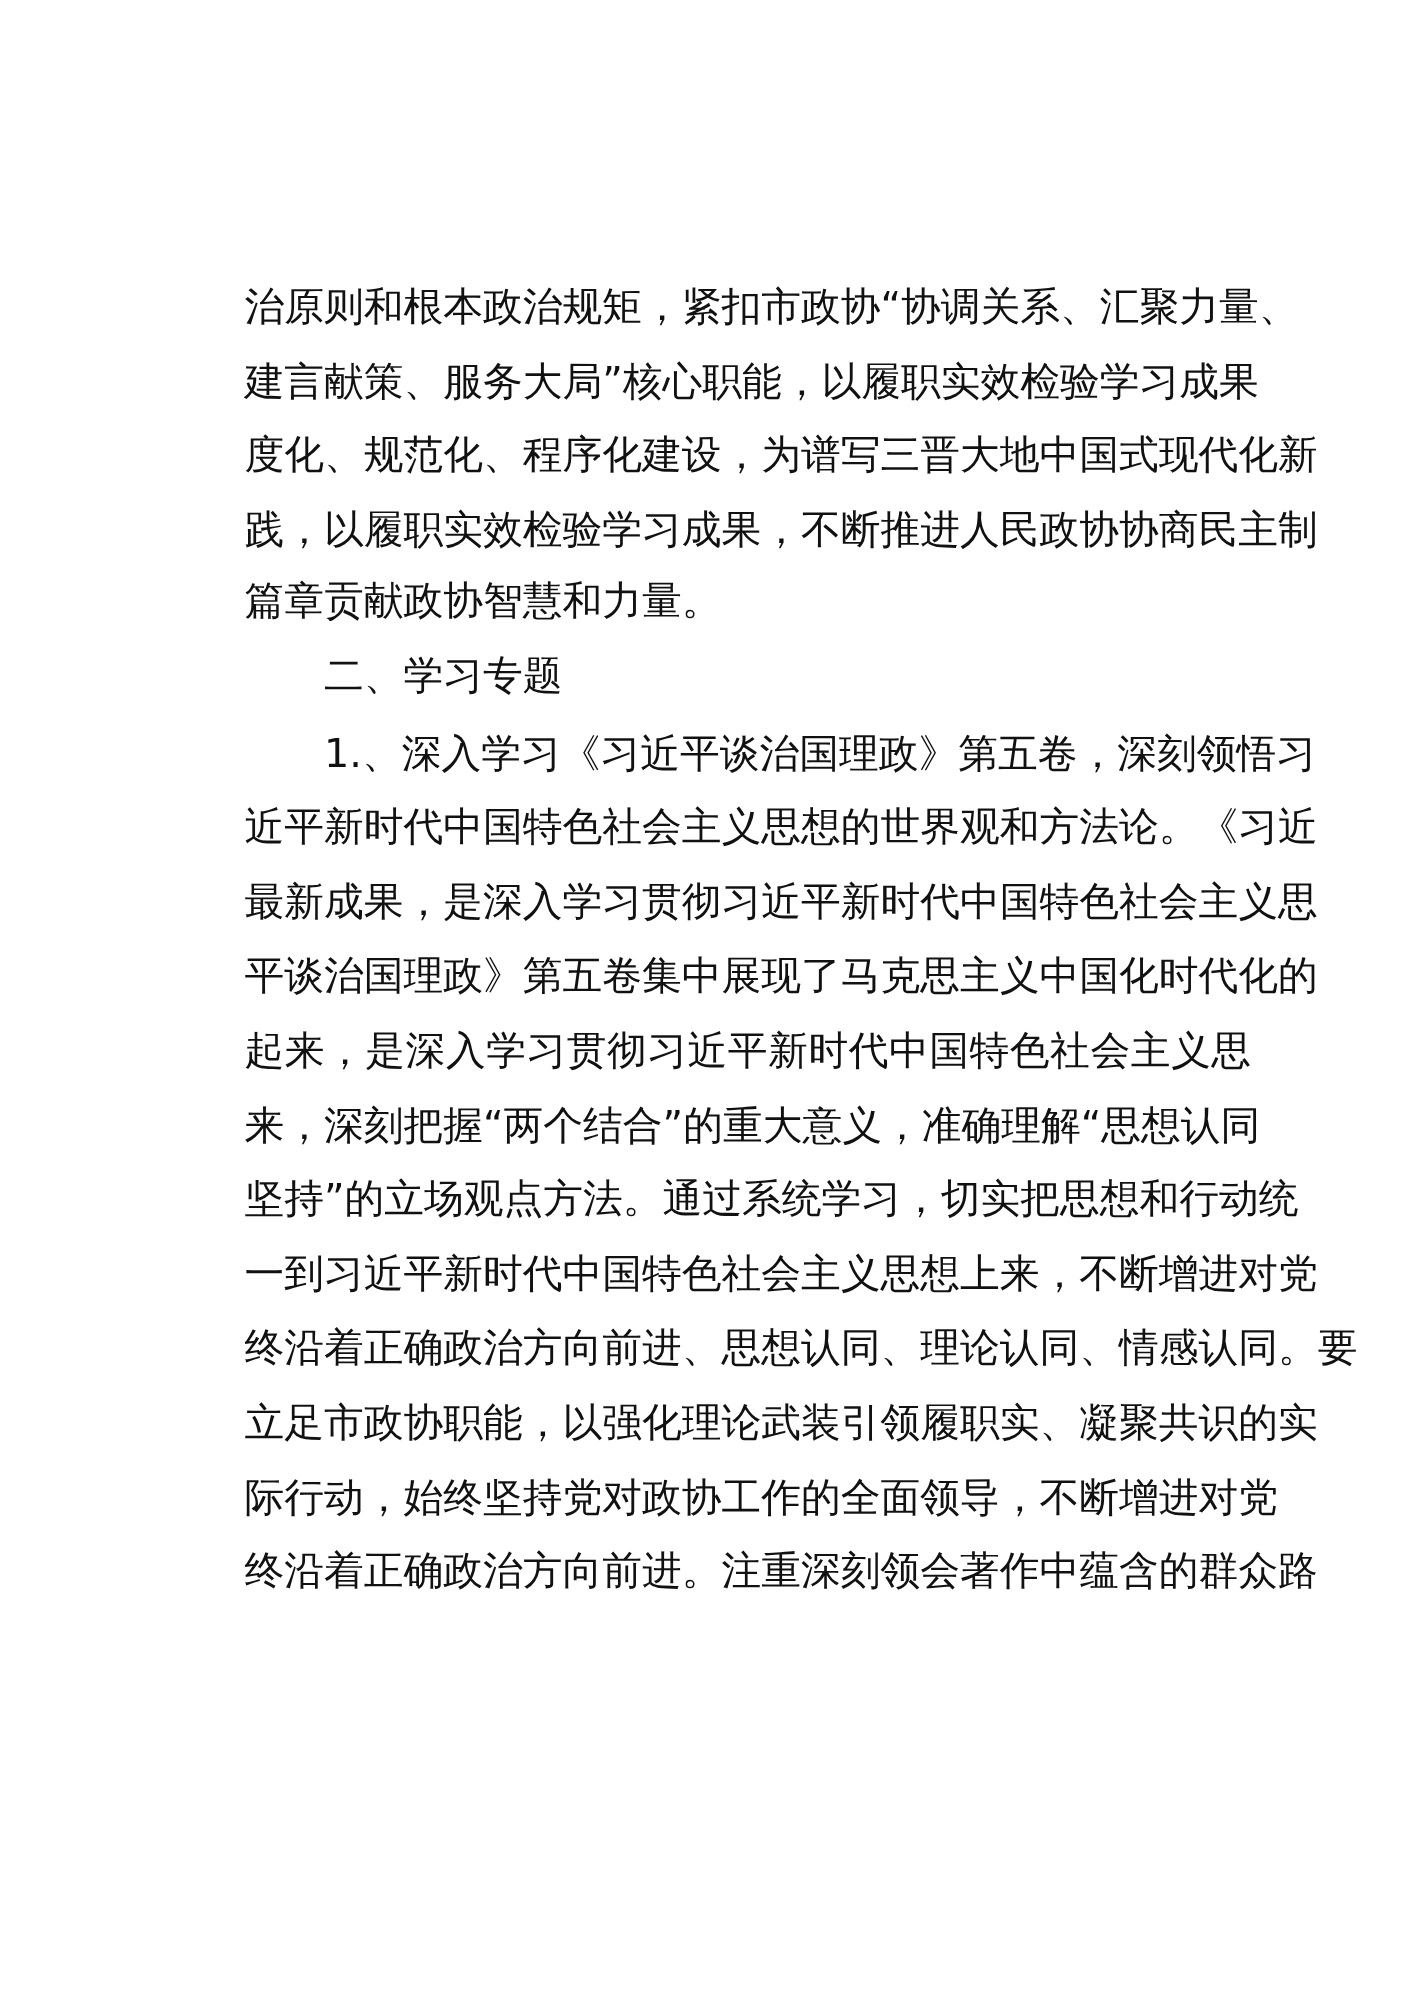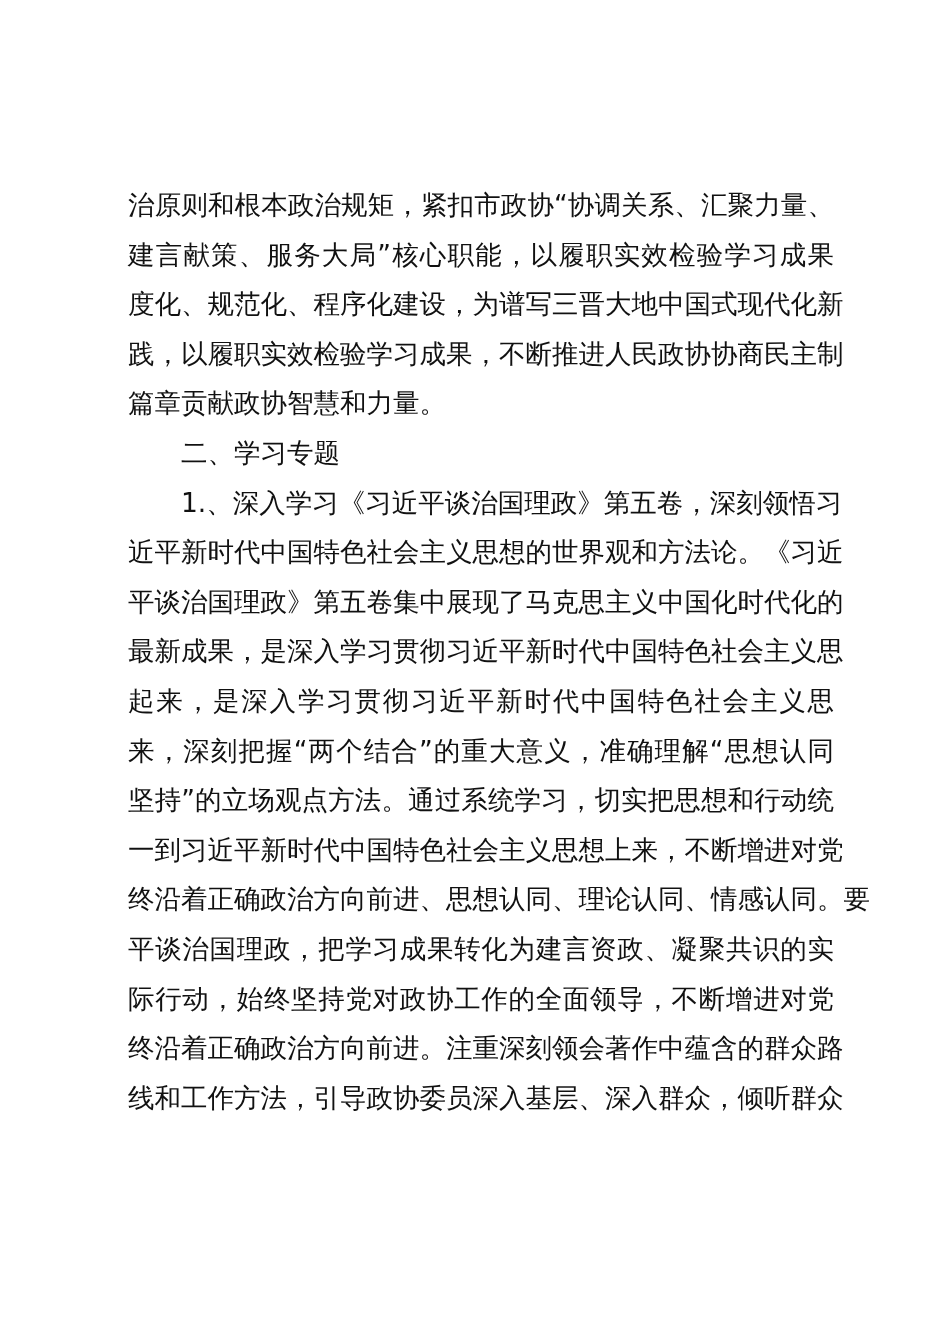--- a/index.html
+++ b/index.html
@@ -7,23 +7,23 @@
   .page {
     position: absolute; left: 0; top: 0; width: 950px; height: 1344px; background: #ffffff;
   }
   .text-block {
     position: absolute; left: 128px; top: 180px; width: 706px;
     font-family: "DejaVu Sans", "Liberation Sans", sans-serif;
     font-size: 26.5px; color: #111111;
   }
   .line {
     height: 49.6px; line-height: 49.6px; white-space: nowrap;
-    text-align: justify; text-align-last: justify; display: block;
+    text-align: justify; text-align-last: justify; display: block; margin-left: 35px;
   }
-  .line.last { text-align-last: left; }
+  .line.last { text-align-last: left; font-family: Liberation Mono, monospace; }
   .line.indent { padding-left: 53px; }
 </style>
 </head>
 <body>
 
 <div class="page">
   <div class="text-block">
 
     <div>
       <span class="line">治原则和根本政治规矩，紧扣市政协“协调关系、汇聚力量、</span>
@@ -33,27 +33,26 @@
       <span class="line last">篇章贡献政协智慧和力量。</span>
     </div>
 
     <div>
       <span class="line last indent">二、学习专题</span>
     </div>
 
     <div>
       <span class="line indent">1.、深入学习《习近平谈治国理政》第五卷，深刻领悟习</span>
       <span class="line">近平新时代中国特色社会主义思想的世界观和方法论。《习近</span>
+      <span class="line">最新成果，是深入学习贯彻习近平新时代中国特色社会主义思</span>
       <span class="line">平谈治国理政》第五卷集中展现了马克思主义中国化时代化的</span>
-      <span class="line">最新成果，是深入学习贯彻习近平新时代中国特色社会主义思</span>
       <span class="line">起来，是深入学习贯彻习近平新时代中国特色社会主义思</span>
       <span class="line">来，深刻把握“两个结合”的重大意义，准确理解“思想认同</span>
       <span class="line">坚持”的立场观点方法。通过系统学习，切实把思想和行动统</span>
       <span class="line">一到习近平新时代中国特色社会主义思想上来，不断增进对党</span>
       <span class="line">终沿着正确政治方向前进、思想认同、理论认同、情感认同。要</span>
-      <span class="line">平谈治国理政，把学习成果转化为建言资政、凝聚共识的实</span>
+      <span class="line">立足市政协职能，以强化理论武装引领履职实、凝聚共识的实</span>
       <span class="line">际行动，始终坚持党对政协工作的全面领导，不断增进对党</span>
       <span class="line">终沿着正确政治方向前进。注重深刻领会著作中蕴含的群众路</span>
-      <span class="line">线和工作方法，引导政协委员深入基层、深入群众，倾听群众</span>
     </div>
 
   </div>
 </div>
 
 </body></html>

